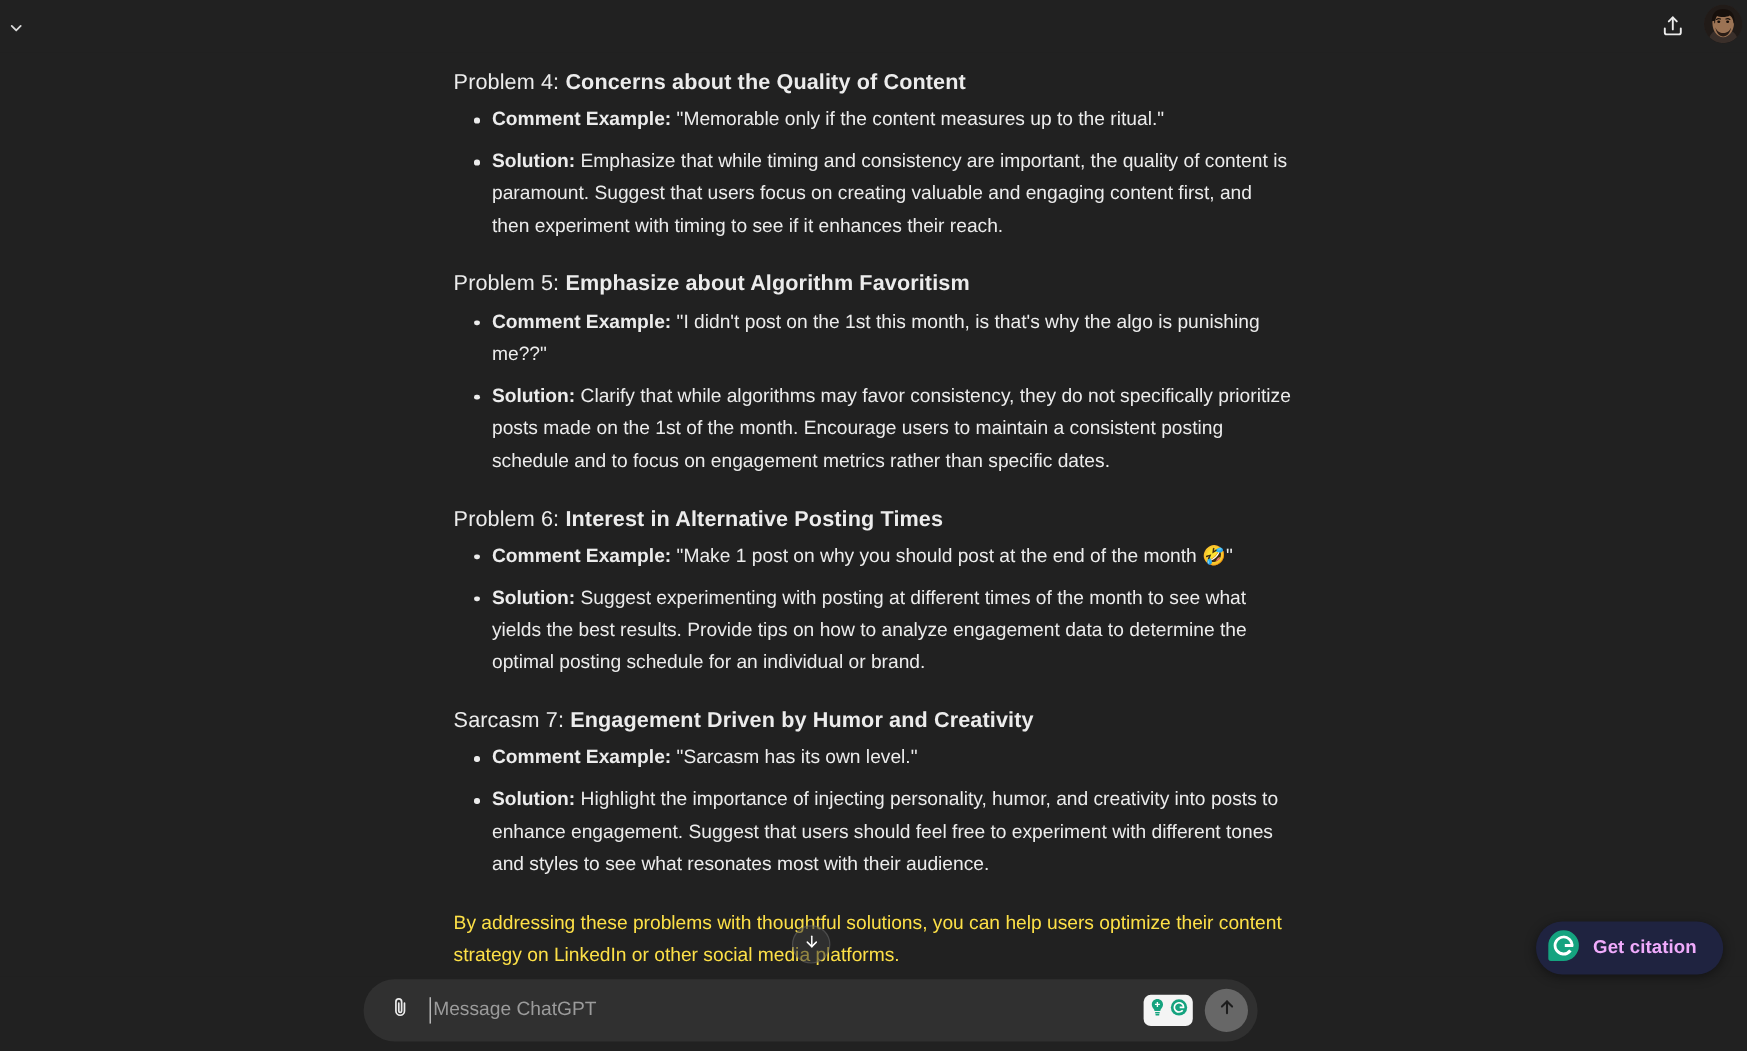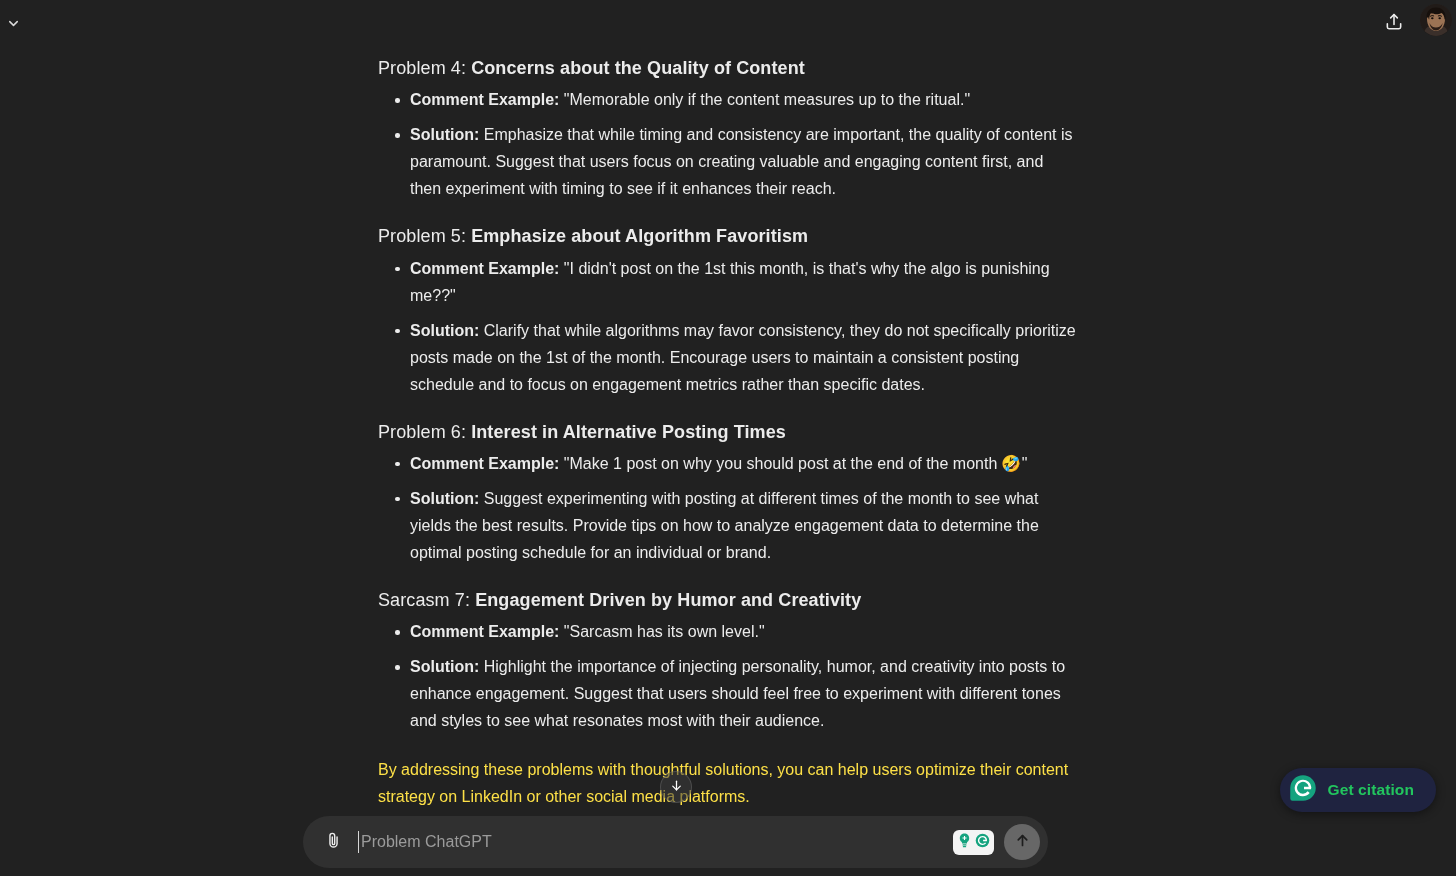--- a/index.html
+++ b/index.html
@@ -140,21 +140,21 @@
   .get-citation {
     position: absolute; right: 20px; bottom: 64px;
     height: 44px; border-radius: 22px;
     background: #1f2340;
     display: flex; align-items: center;
     padding: 0 22px 0 8px; gap: 10px;
     cursor: pointer; z-index: 50;
     box-shadow: 0 2px 10px rgba(0,0,0,0.45);
   }
   .gc-label {
-    font-size: 15.5px; font-weight: 700; color: #22c55e; letter-spacing: 0.1px;
+    font-size: 15.5px; font-weight: 700; color: #f0abfc; letter-spacing: 0.1px;
   }
   .g-logo { display: block; }
 </style>
 </head>
 <body>
 
 <div class="app">
 
   <div class="topbar">
 
@@ -251,21 +251,21 @@
       <div class="clip-btn">
         <span>
           <svg width="19" height="19" viewBox="0 0 24 24" fill="none" stroke="#ececec" stroke-width="1.8" stroke-linecap="round" stroke-linejoin="round">
             <path d="M16.5 7.5v8.25a4.5 4.5 0 1 1-9 0V6a3 3 0 1 1 6 0v9.75a1.5 1.5 0 1 1-3 0V7.5"></path>
           </svg>
         </span>
       </div>
 
       <div class="input-area">
         <span class="caret"></span>
-        <span class="placeholder">Problem ChatGPT</span>
+        <span class="placeholder">Message ChatGPT</span>
       </div>
 
       <div class="gramm-pill">
         <span>
           <svg width="17" height="17" viewBox="0 0 24 24">
             <path d="M12 2.2c-3.7 0-6.6 2.9-6.6 6.5 0 2.3 1.1 4 2.3 5.2.5.5.8 1 .8 1.6v.6h7v-.6c0-.6.3-1.1.8-1.6 1.2-1.2 2.3-2.9 2.3-5.2 0-3.6-2.9-6.5-6.6-6.5z" fill="#15a37f"></path>
             <rect x="9.1" y="17.4" width="5.8" height="1.7" rx="0.85" fill="#15a37f"></rect>
             <rect x="9.6" y="19.9" width="4.8" height="1.6" rx="0.8" fill="#15a37f"></rect>
             <path d="M11.2 5.6h1.6v2.1h2.1v1.6h-2.1v2.1h-1.6V9.3H9.1V7.7h2.1z" fill="#ffffff"></path>
           </svg>

